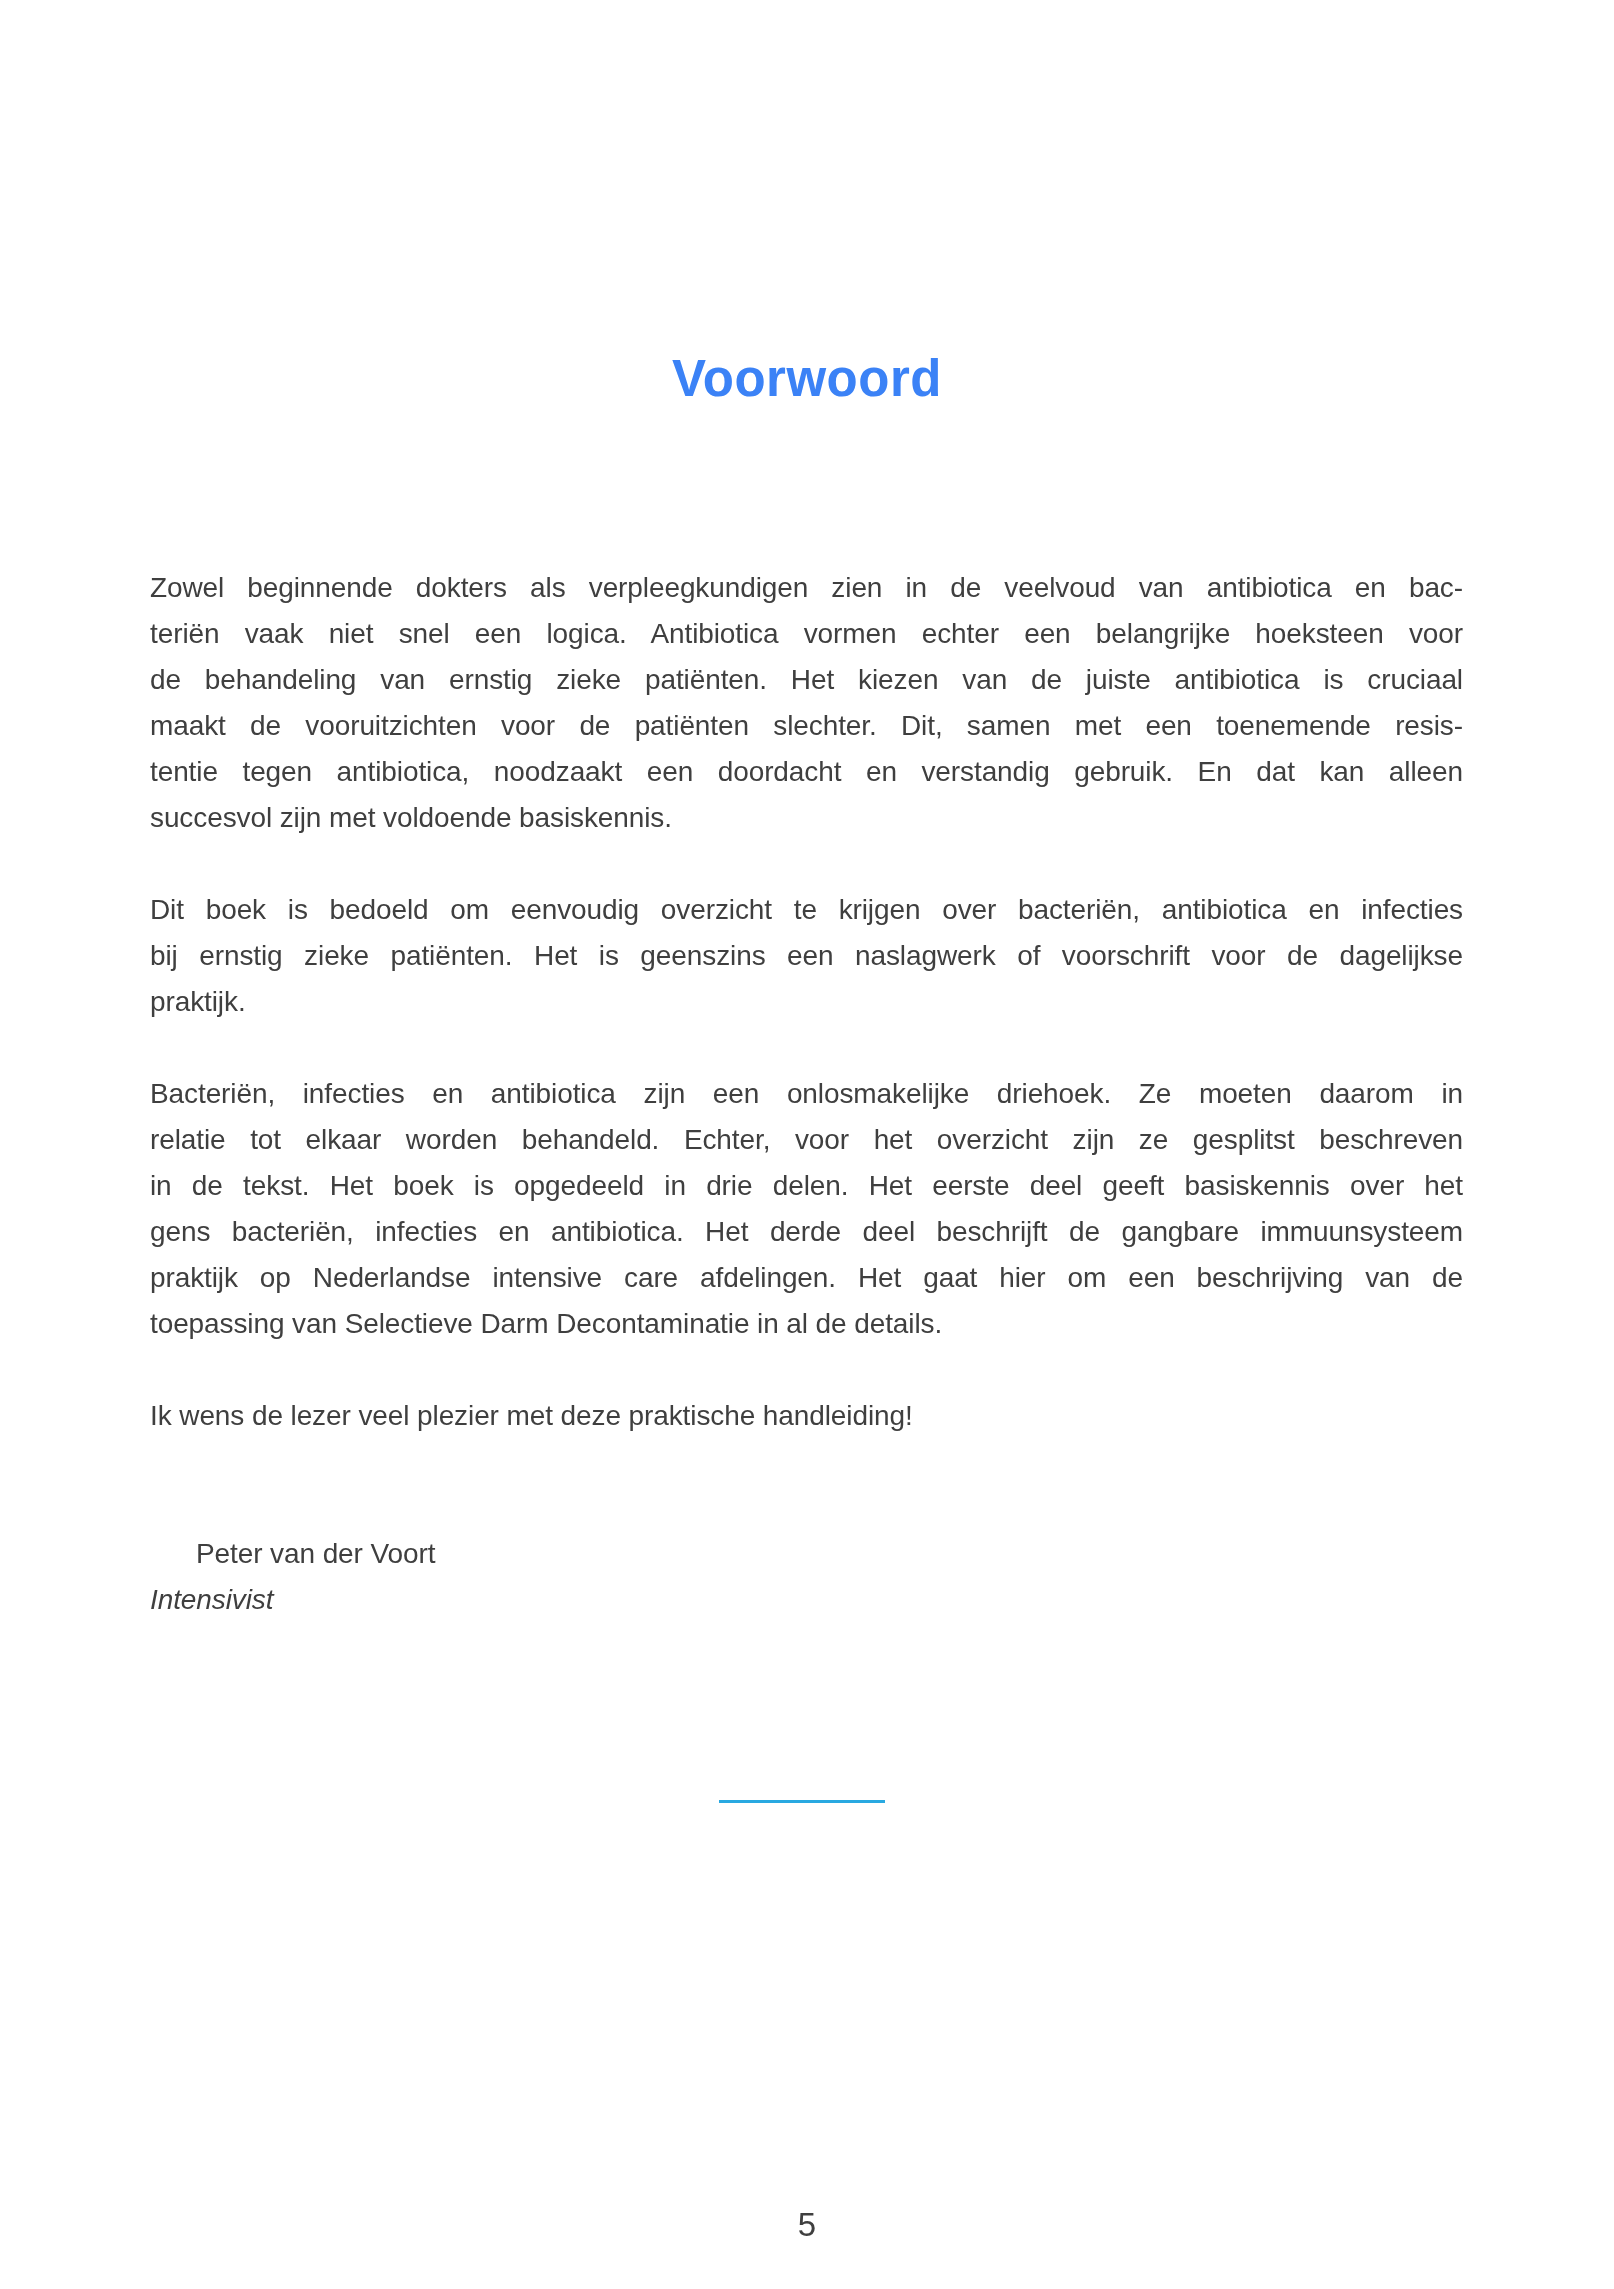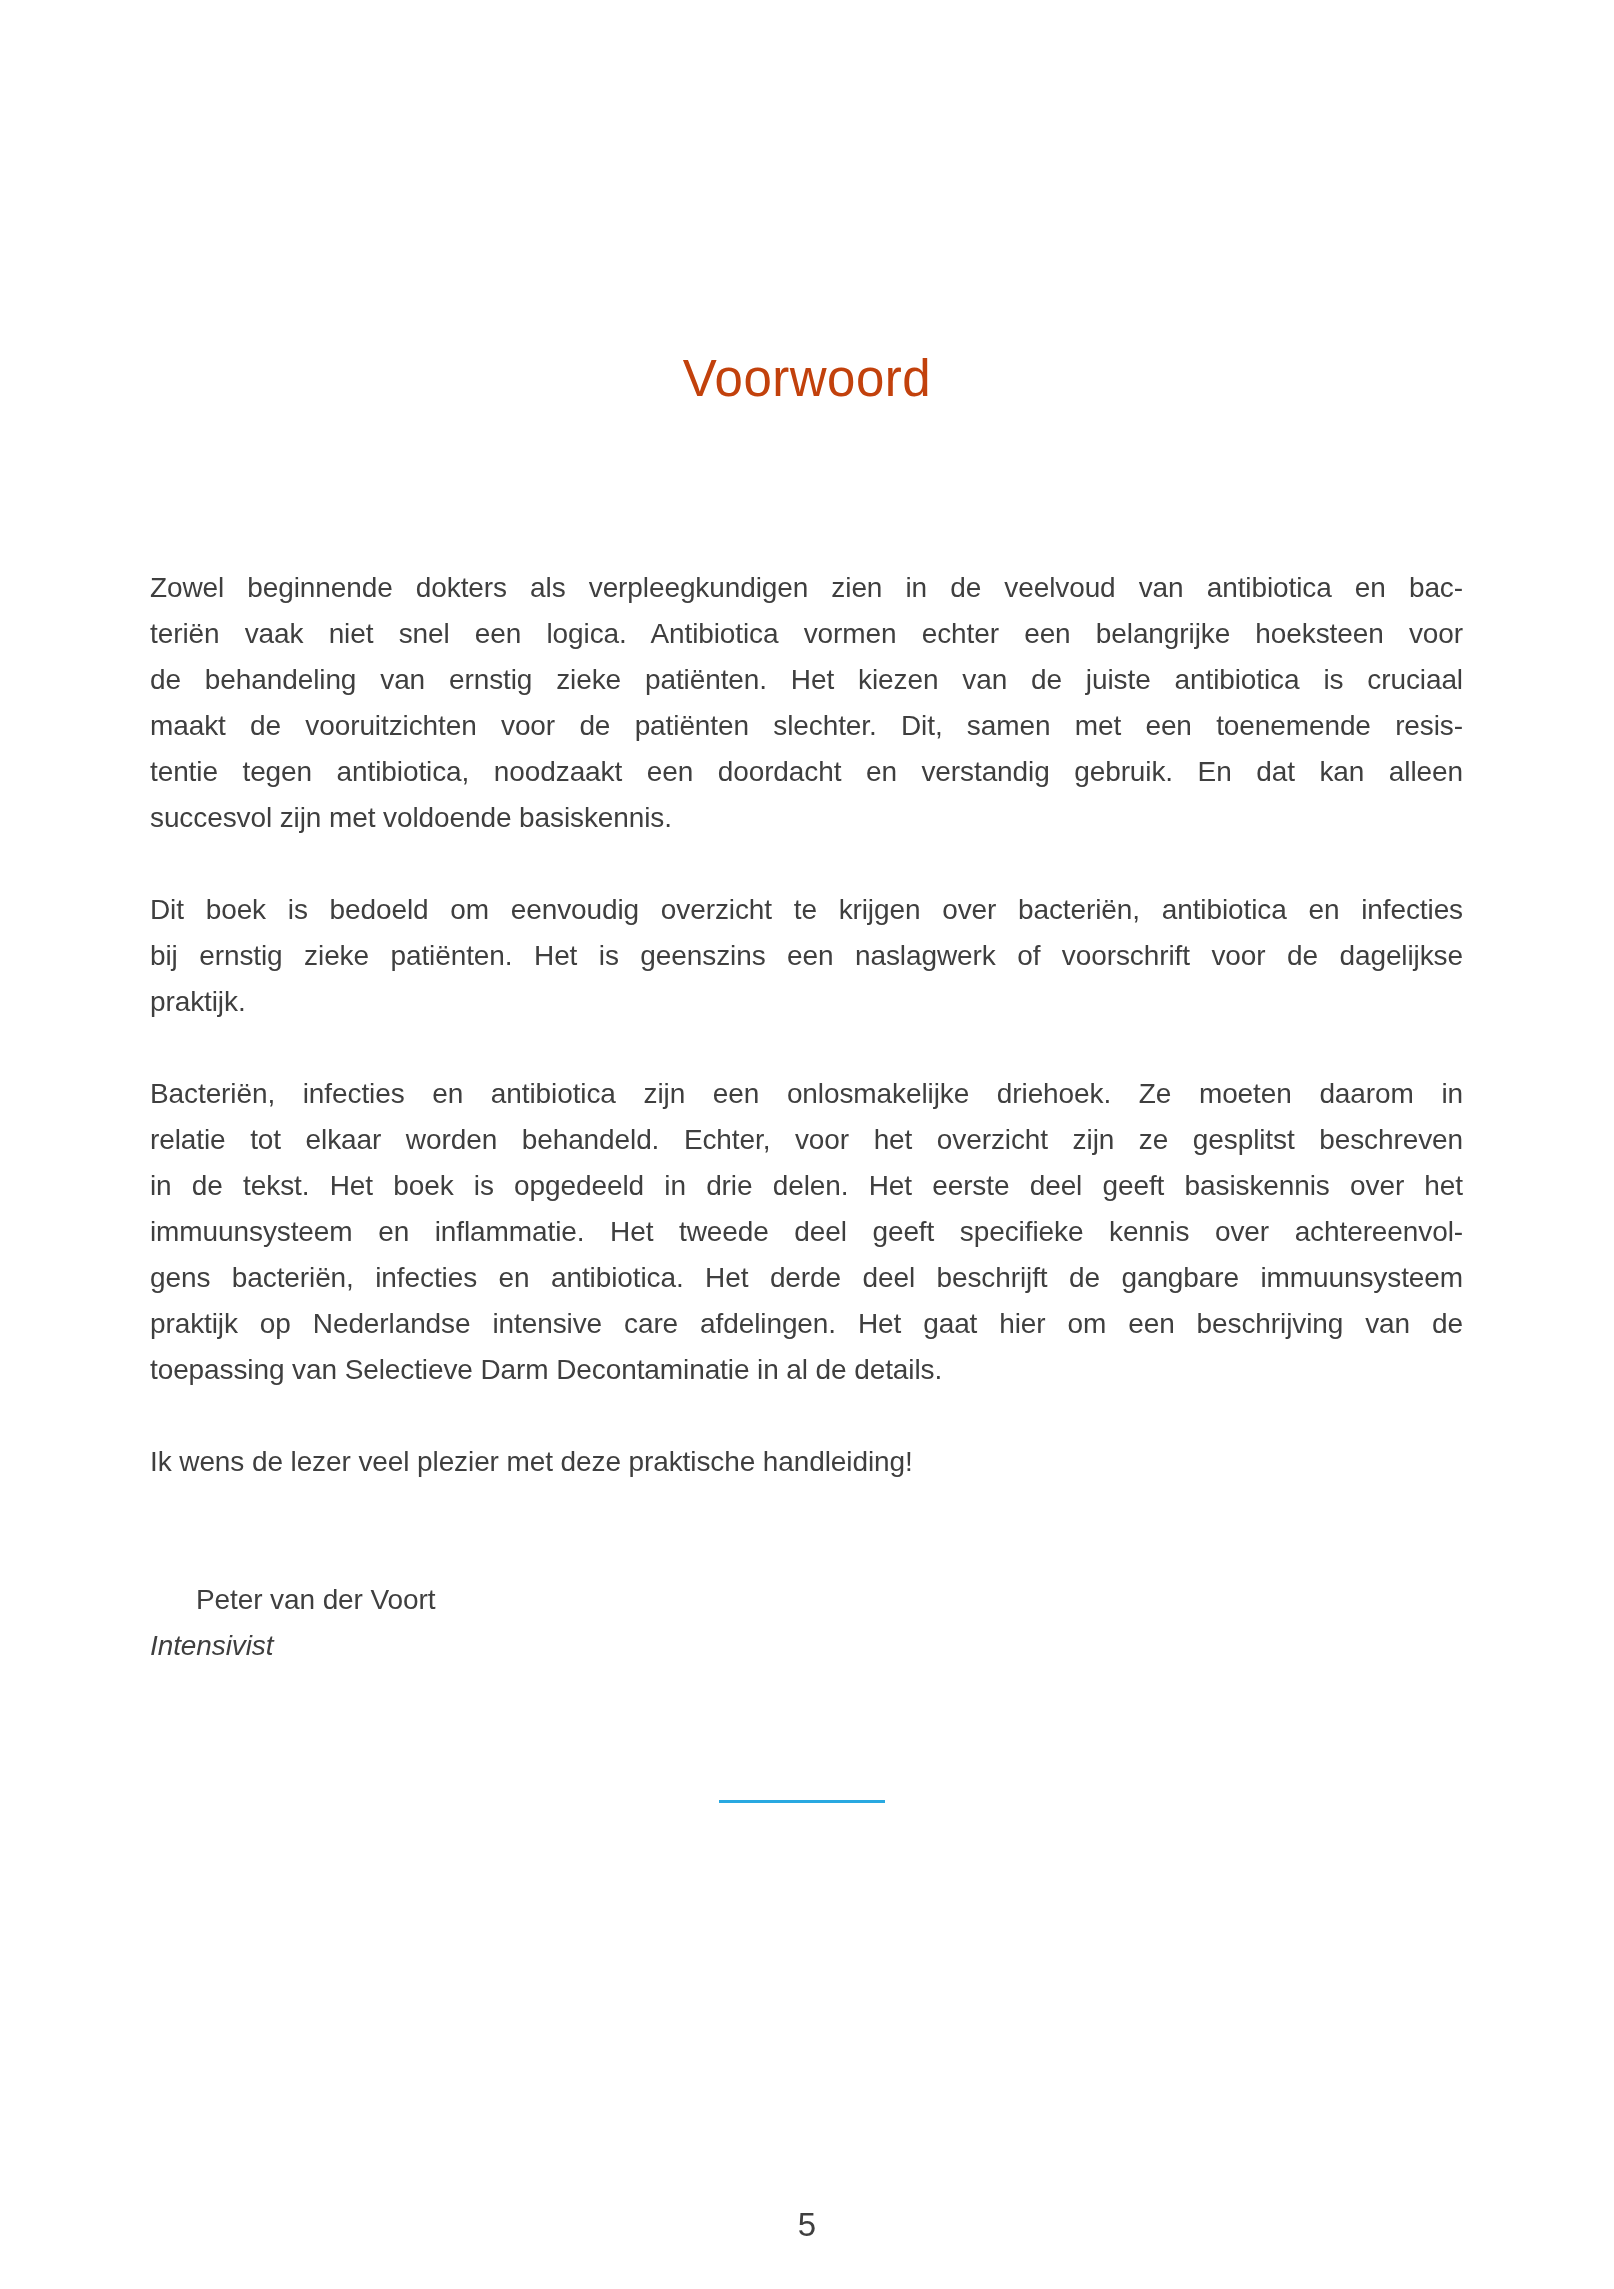--- a/index.html
+++ b/index.html
@@ -12,22 +12,22 @@
     color: #3f3f3f;
     overflow: hidden;
   }
   .title {
     position: absolute;
     top: 315px;
     left: 0;
     width: 100%;
     text-align: center;
     font-size: 51px;
-    font-weight: 400;
-    color: #c2410c;
+    font-weight: 700;
+    color: #3b82f6;
     letter-spacing: 0.5px;
   }
   .content {
     position: absolute;
     top: 565px;
     left: 150px;
     width: 1313px;
     font-size: 28px;
     line-height: 46px;
     letter-spacing: -0.1px;
@@ -84,21 +84,20 @@
     <div class="para">
       <div class="line">Dit boek is bedoeld om eenvoudig overzicht te krijgen over bacteriën, antibiotica en infecties</div>
       <div class="line">bij ernstig zieke patiënten. Het is geenszins een naslagwerk of voorschrift voor de dagelijkse</div>
       <div class="line last">praktijk.</div>
     </div>
 
     <div class="para">
       <div class="line">Bacteriën, infecties en antibiotica zijn een onlosmakelijke driehoek. Ze moeten daarom in</div>
       <div class="line">relatie tot elkaar worden behandeld. Echter, voor het overzicht zijn ze gesplitst beschreven</div>
       <div class="line">in de tekst. Het boek is opgedeeld in drie delen. Het eerste deel geeft basiskennis over het</div>
-      <div class="line">immuunsysteem en inflammatie. Het tweede deel geeft specifieke kennis over achtereenvol-</div>
       <div class="line">gens bacteriën, infecties en antibiotica. Het derde deel beschrijft de gangbare immuunsysteem</div>
       <div class="line">praktijk op Nederlandse intensive care afdelingen. Het gaat hier om een beschrijving van de</div>
       <div class="line last">toepassing van Selectieve Darm Decontaminatie in al de details.</div>
     </div>
 
     <div class="para">
       <div class="line last">Ik wens de lezer veel plezier met deze praktische handleiding!</div>
     </div>
 
     <div class="signature">

